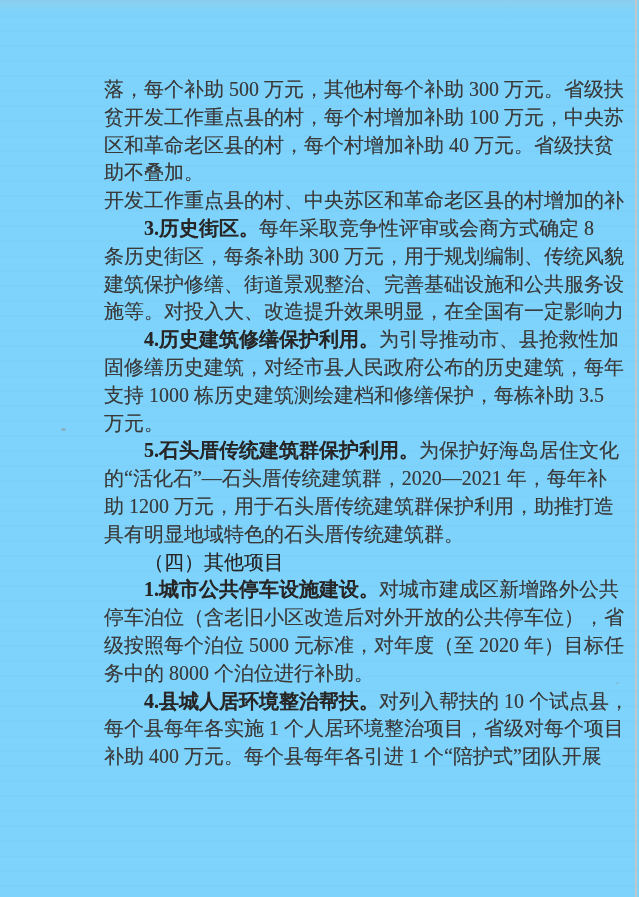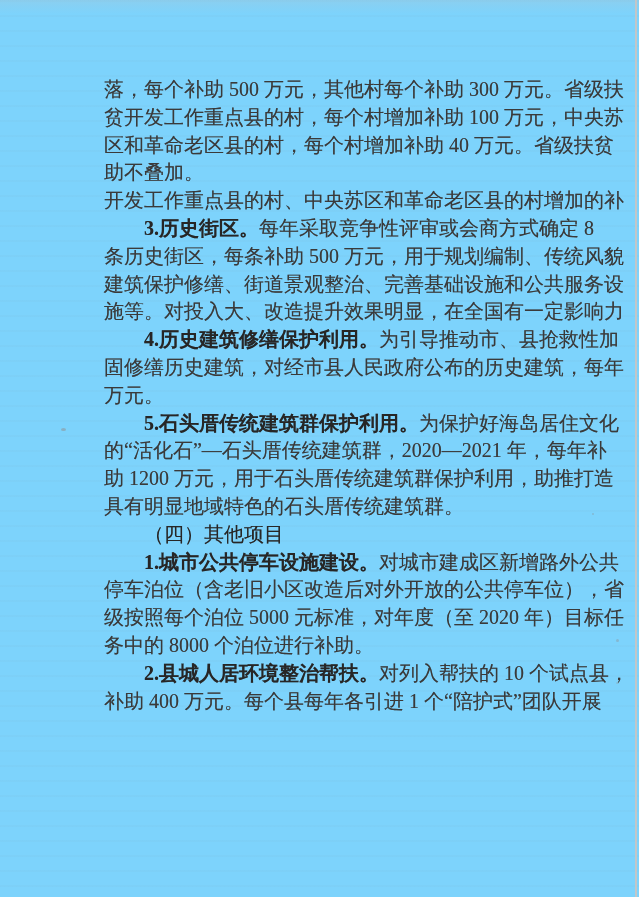--- a/index.html
+++ b/index.html
@@ -80,28 +80,29 @@
     <section class="para">
       <div class="line">落，每个补助 500 万元，其他村每个补助 300 万元。省级扶</div>
       <div class="line">贫开发工作重点县的村，每个村增加补助 100 万元，中央苏</div>
       <div class="line">区和革命老区县的村，每个村增加补助 40 万元。省级扶贫</div>
       <div class="line short">助不叠加。</div>
       <div class="line">开发工作重点县的村、中央苏区和革命老区县的村增加的补</div>
     </section>
 
     <section class="para">
       <div class="line indent"><span class="lead">3.历史街区。</span><span>每年采取竞争性评审或会商方式确定 8</span></div>
-      <div class="line">条历史街区，每条补助 500 万元，用于规划编制、传统风貌</div>
+      <div class="line">条历史街区，每条补助 300 万元，用于规划编制、传统风貌</div>
       <div class="line">建筑保护修缮、街道景观整治、完善基础设施和公共服务设</div>
       <div class="line">施等。对投入大、改造提升效果明显，在全国有一定影响力</div>
     </section>
 
     <section class="para">
       <div class="line indent"><span class="lead">4.历史建筑修缮保护利用。</span><span>为引导推动市、县抢救性加</span></div>
       <div class="line">固修缮历史建筑，对经市县人民政府公布的历史建筑，每年</div>
+      <div class="line">支持 1000 栋历史建筑测绘建档和修缮保护，每栋补助 3.5</div>
       <div class="line short">万元。</div>
     </section>
 
     <section class="para">
       <div class="line indent"><span class="lead">5.石头厝传统建筑群保护利用。</span><span>为保护好海岛居住文化</span></div>
       <div class="line">的“活化石”—石头厝传统建筑群，2020—2021 年，每年补</div>
       <div class="line">助 1200 万元，用于石头厝传统建筑群保护利用，助推打造</div>
       <div class="line short">具有明显地域特色的石头厝传统建筑群。</div>
     </section>
 
@@ -110,18 +111,19 @@
     </section>
 
     <section class="para">
       <div class="line indent"><span class="lead">1.城市公共停车设施建设。</span><span>对城市建成区新增路外公共</span></div>
       <div class="line">停车泊位（含老旧小区改造后对外开放的公共停车位），省</div>
       <div class="line">级按照每个泊位 5000 元标准，对年度（至 2020 年）目标任</div>
       <div class="line short">务中的 8000 个泊位进行补助。</div>
     </section>
 
     <section class="para">
-      <div class="line indent"><span class="lead">2.县城人居环境整治帮扶。</span><span>对列入帮扶的 10 个试点县，</span></div>
+      <div class="line indent"><span class="lead">4.县城人居环境整治帮扶。</span><span>对列入帮扶的 10 个试点县，</span></div>
+      <div class="line">每个县每年各实施 1 个人居环境整治项目，省级对每个项目</div>
       <div class="line">补助 400 万元。每个县每年各引进 1 个“陪护式”团队开展</div>
     </section>
 
   </main>
 </div>
 
 </body></html>

